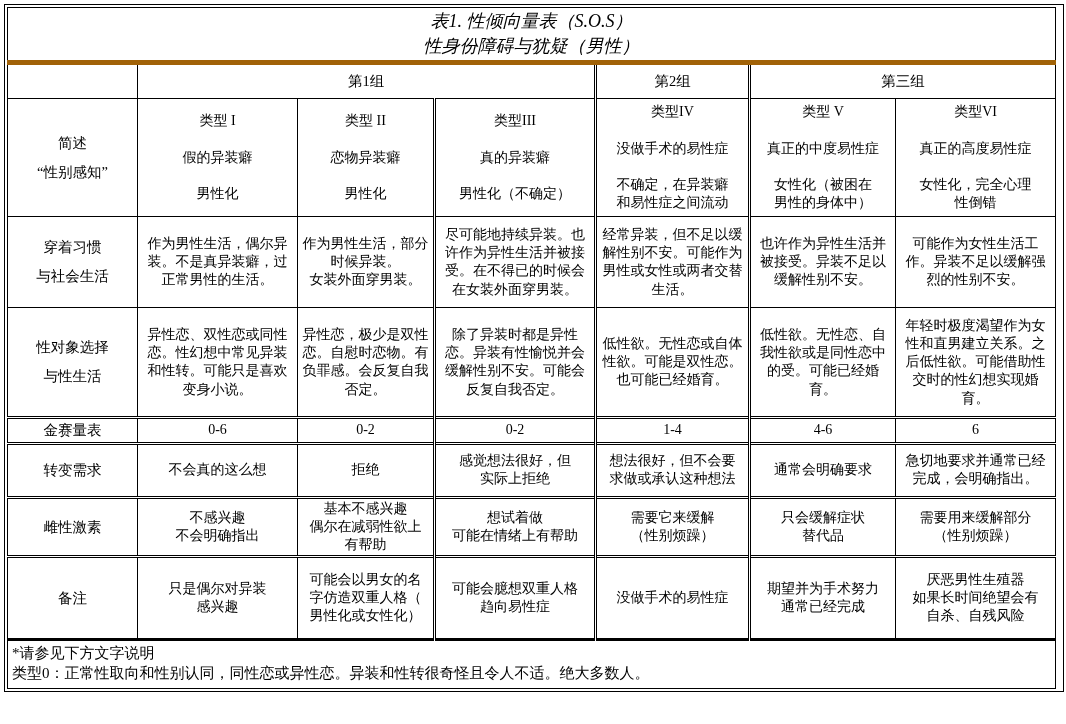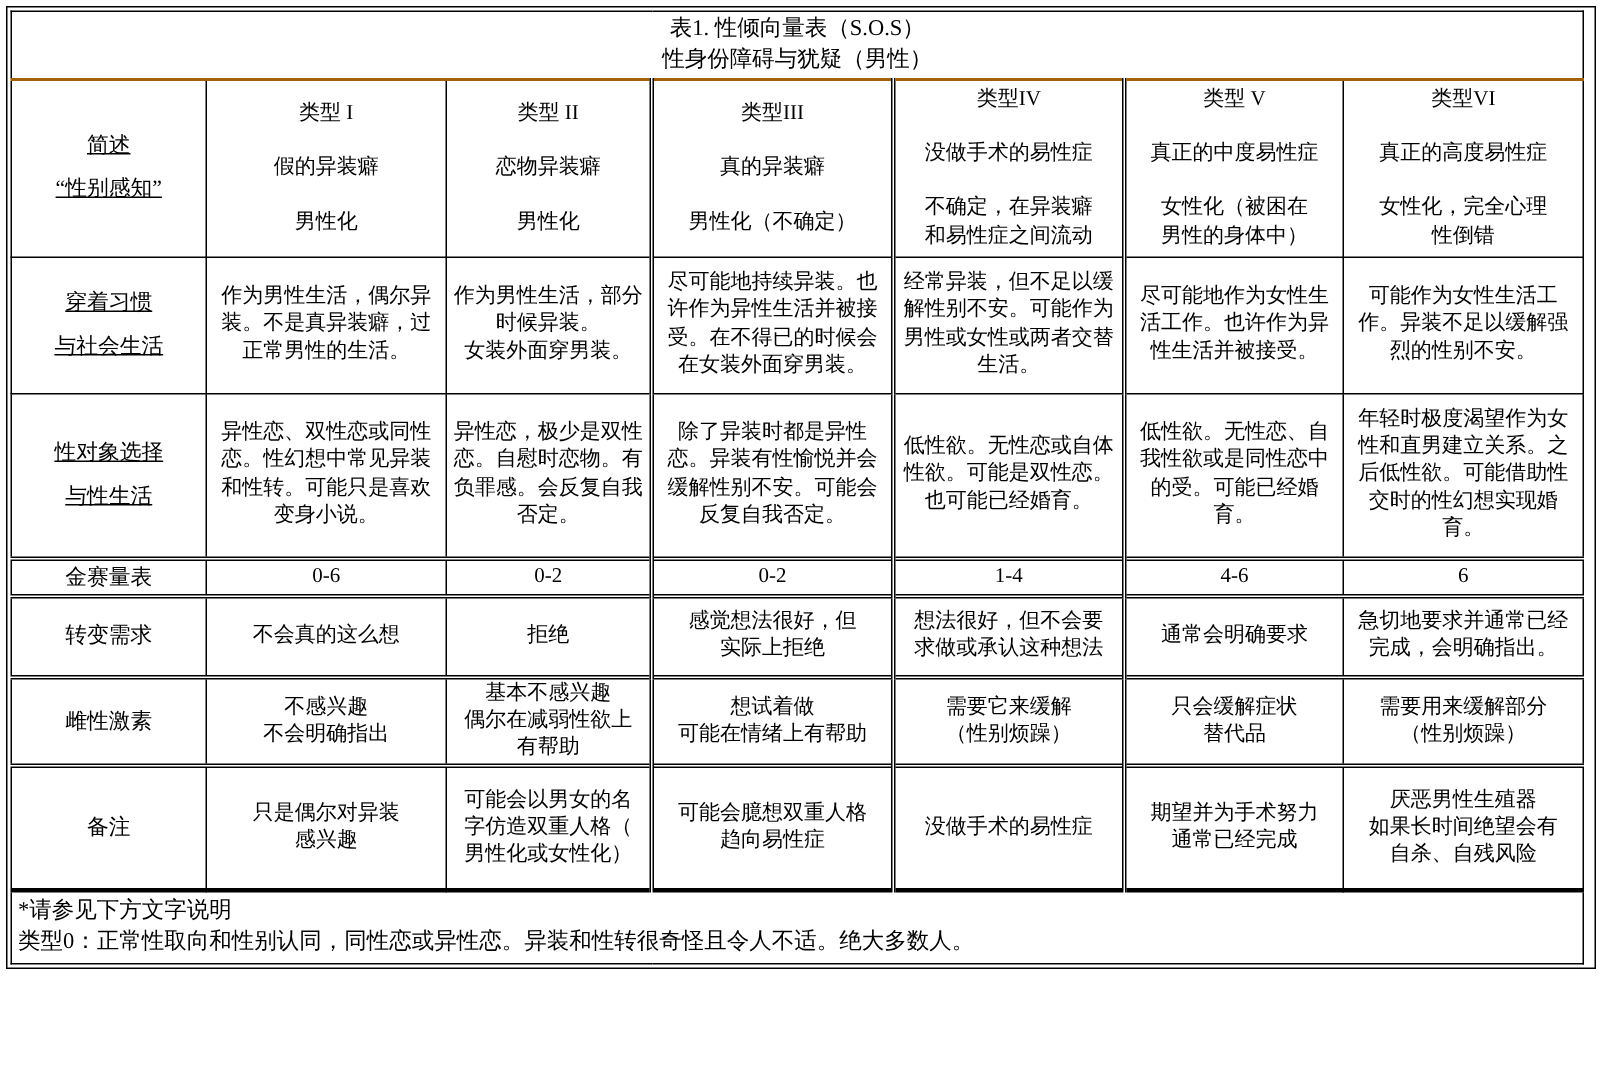--- a/index.html
+++ b/index.html
@@ -38,26 +38,27 @@
   }
   
   tr.body td:nth-child(4),
   tr.body td:nth-child(5),
   tr.body td:nth-child(6) { border-left: 3px double #000; }
   tr.grp td:nth-child(3),
   tr.grp td:nth-child(4) { border-left: 3px double #000; }
   
   tr.hd td { border-top: 3px double #000; text-align: center; }
   tr.title-row td {
-    font-size: 15px;
+    font-style: italic;
+    font-size: 18px;
     line-height: 1.4;
-    border-bottom: 2px solid #a16207;
+    border-bottom: 5px solid #a16207;
   }
   tr.grp td { font-size: 14.5px; }
-  td.lbl { font-size: 14.5px; line-height: 2.0; text-decoration: underline; }
+  td.lbl { font-size: 14.5px; line-height: 2.0; }
   td.lbl-tight { font-size: 14.5px; line-height: 1.4; }
   tr.foot td {
     border-top: 3px solid #000;
     text-align: left;
     font-size: 15px;
     line-height: 1.35;
     padding: 2px 4px 4px 4px;
   }
 </style>
 </head>
@@ -73,20 +74,26 @@
         <col style="width:154px">
         <col style="width:146px">
     <col style="width:160px">
   </colgroup>
 
   <tbody>
         <tr class="title-row" style="height:42px">
     <td colspan="7"><div>表1.  性倾向量表（S.O.S）</div><div>性身份障碍与犹疑（男性）</div></td>
   </tr>
 
+  <tr class="grp" style="height:36px">
+    <td></td>
+    <td colspan="3">第1组</td>
+    <td>第2组</td>
+    <td colspan="2">第三组</td>
+  </tr>
 
   <tr class="body" style="height:118px">
     <td class="lbl">简述
 “性别感知”</td>
     <td>类型 I
 
 假的异装癖
 
 男性化</td>
     <td>类型 II
@@ -120,21 +127,21 @@
   </tr>
 
   <tr class="body" style="height:91px">
     <td class="lbl">穿着习惯
 与社会生活</td>
     <td>作为男性生活，偶尔异装。不是真异装癖，过正常男性的生活。</td>
     <td>作为男性生活，部分时候异装。
 女装外面穿男装。</td>
     <td>尽可能地持续异装。也许作为异性生活并被接受。在不得已的时候会在女装外面穿男装。</td>
     <td>经常异装，但不足以缓解性别不安。可能作为男性或女性或两者交替生活。</td>
-    <td>尽可能地作为女性生活工作。也许作为异性生活并被接受。</td>
+    <td>也许作为异性生活并被接受。异装不足以缓解性别不安。</td>
     <td>可能作为女性生活工作。异装不足以缓解强烈的性别不安。</td>
   </tr>
 
   <tr class="body" style="height:110px">
     <td class="lbl">性对象选择
 与性生活</td>
     <td>异性恋、双性恋或同性恋。性幻想中常见异装和性转。可能只是喜欢变身小说。</td>
     <td>异性恋，极少是双性恋。自慰时恋物。有负罪感。会反复自我否定。</td>
     <td>除了异装时都是异性恋。异装有性愉悦并会缓解性别不安。可能会反复自我否定。</td>
     <td>低性欲。无性恋或自体性欲。可能是双性恋。也可能已经婚育。</td>

